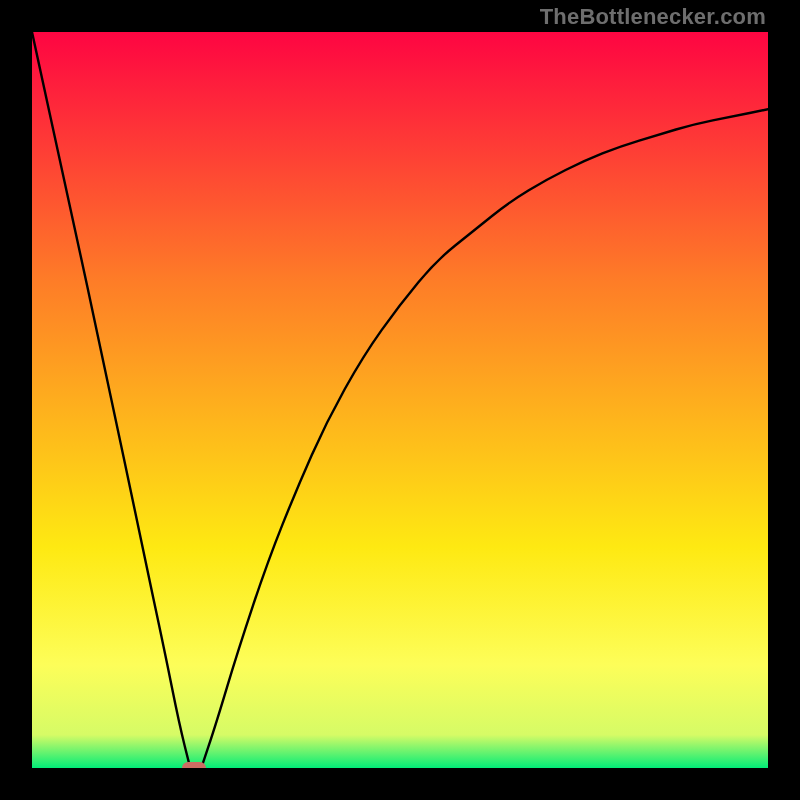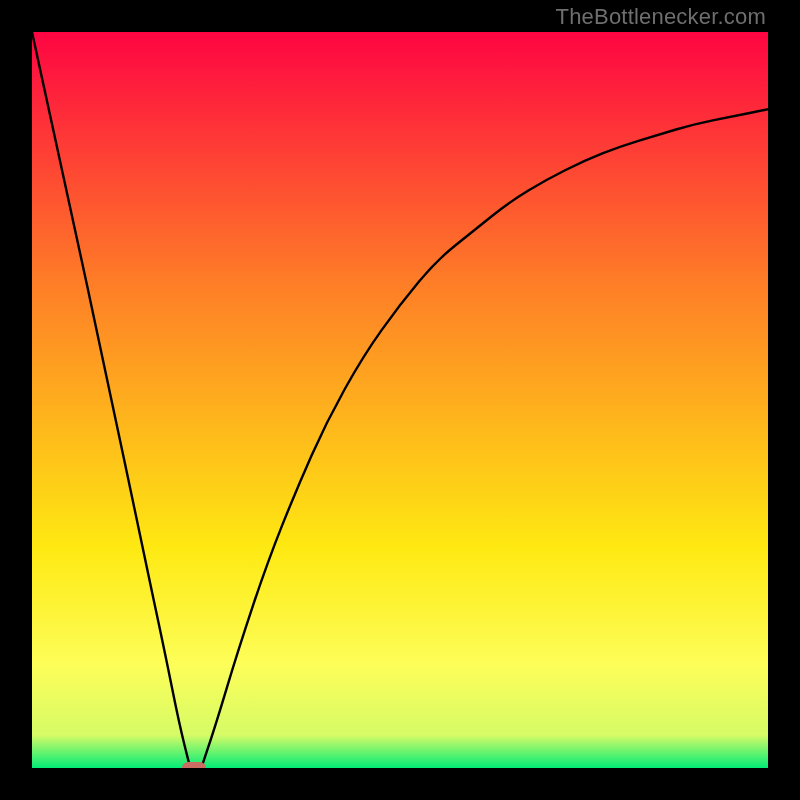--- a/index.html
+++ b/index.html
@@ -26,21 +26,21 @@
     width: 736px;
     height: 736px;
     overflow: hidden;
   }
   .watermark {
     position: absolute;
     top: 4px;
     right: 34px;
     color: #6e6e6e;
     font-size: 22px;
-    font-weight: 400;
+    font-weight: 700;
     letter-spacing: 0.2px;
     font-family: Arial, Helvetica, sans-serif;
   }
   .dot {
     position: absolute;
     border-radius: 50%;
     background: #cc6d63;
   }
   svg.curve {
     position: absolute;

